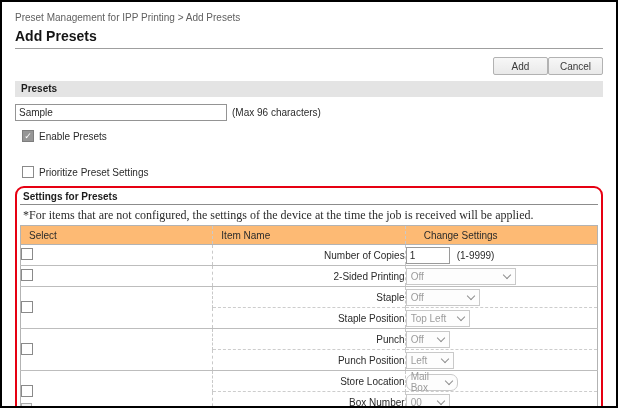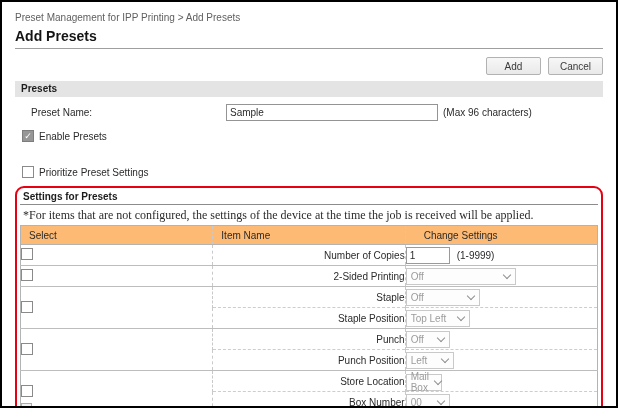--- a/index.html
+++ b/index.html
@@ -2,21 +2,21 @@
 <html><head>
 <meta charset="utf-8">
 <style>
   html,body{margin:0;padding:0;background:#fff;}
   body{width:622px;height:412px;font-family:"Liberation Sans",sans-serif;-webkit-font-smoothing:antialiased;}
   .frame{position:relative;width:618px;height:408px;border:2px solid #000;background:#fff;box-sizing:border-box;overflow:hidden;}
   .content{padding:0 13px;}
   .breadcrumb{margin-top:10px;font-size:10px;color:#5f5f5f;}
   .page-title{margin-top:5px;font-size:14px;font-weight:bold;color:#141414;}
   .title-rule{margin-top:4px;border:none;border-top:1px solid #9f9f9f;height:0;}
-  .actions{display:flex;justify-content:flex-end;gap:7px;margin-top:5px;}
+  .actions{display:flex;justify-content:flex-end;margin-top:5px;}
   .btn{height:18px;min-width:55px;font-family:"Liberation Sans",sans-serif;font-size:10px;color:#3a3a3a;
        background:linear-gradient(#f7f7f7,#e9e9e9);border:1px solid #b2b2b2;border-radius:2px;padding:0 10px;cursor:pointer;}
   .section-bar{margin-top:6px;background:#e4e4e4;height:16px;line-height:16px;font-size:10px;font-weight:bold;color:#1c1c1c;padding-left:6px;}
   .name-row{margin-top:6px;display:flex;align-items:center;height:18px;font-size:10px;color:#2b2b2b;}
   .name-row label{margin-left:16px;width:195px;}
   .text-input{width:204px;height:15px;border:1px solid #949494;font-family:"Liberation Sans",sans-serif;font-size:10px;color:#2b2b2b;padding:0 3px;}
   .hint{margin-left:5px;font-size:10px;color:#2b2b2b;}
   .check-row{margin-top:9px;margin-left:7px;display:flex;align-items:center;gap:5px;font-size:10px;color:#2b2b2b;}
   .check-row + .check-row{margin-top:24px;}
   .cb{display:inline-block;width:10px;height:10px;border:1px solid #8a8a8a;background:#fff;box-sizing:content-box;
@@ -53,21 +53,20 @@
     <div class="page-title">Add Presets</div>
     <hr class="title-rule">
     <div class="actions">
       <button class="btn">Add</button>
       <button class="btn">Cancel</button>
     </div>
 
     <div class="section-bar">Presets</div>
 
     <div class="name-row">
-      <label>Preset Name:</label>
       <input class="text-input" type="text" value="Sample" style="">
       <span class="hint">(Max 96 characters)</span>
     </div>
 
     <div class="check-row">
       <span class="cb checked">✓</span>
       <span>Enable Presets</span>
     </div>
     <div class="check-row">
       <span class="cb"></span>
@@ -125,21 +124,21 @@
             <tr class="sub-row">
               <td class="c-item">Punch Position</td>
               <td class="c-change"><span class="sel" style="width: 48px;">
                   <span>Left</span>
                   <span class="chev"></span>
                 </span></td>
             </tr>
             <tr class="group-start">
               <td class="c-select" rowspan="2"><span class="cb"></span></td>
               <td class="c-item">Store Location</td>
-              <td class="c-change"><span class="sel" style="width: 36px;">
+              <td class="c-change"><span class="sel" style="width: 52px; border-radius: 7px;">
                   <span>Mail Box</span>
                   <span class="chev"></span>
                 </span></td>
             </tr>
             <tr class="sub-row">
               <td class="c-item">Box Number</td>
               <td class="c-change"><span class="sel" style="width: 44px;">
                   <span>00</span>
                   <span class="chev"></span>
                 </span></td>

